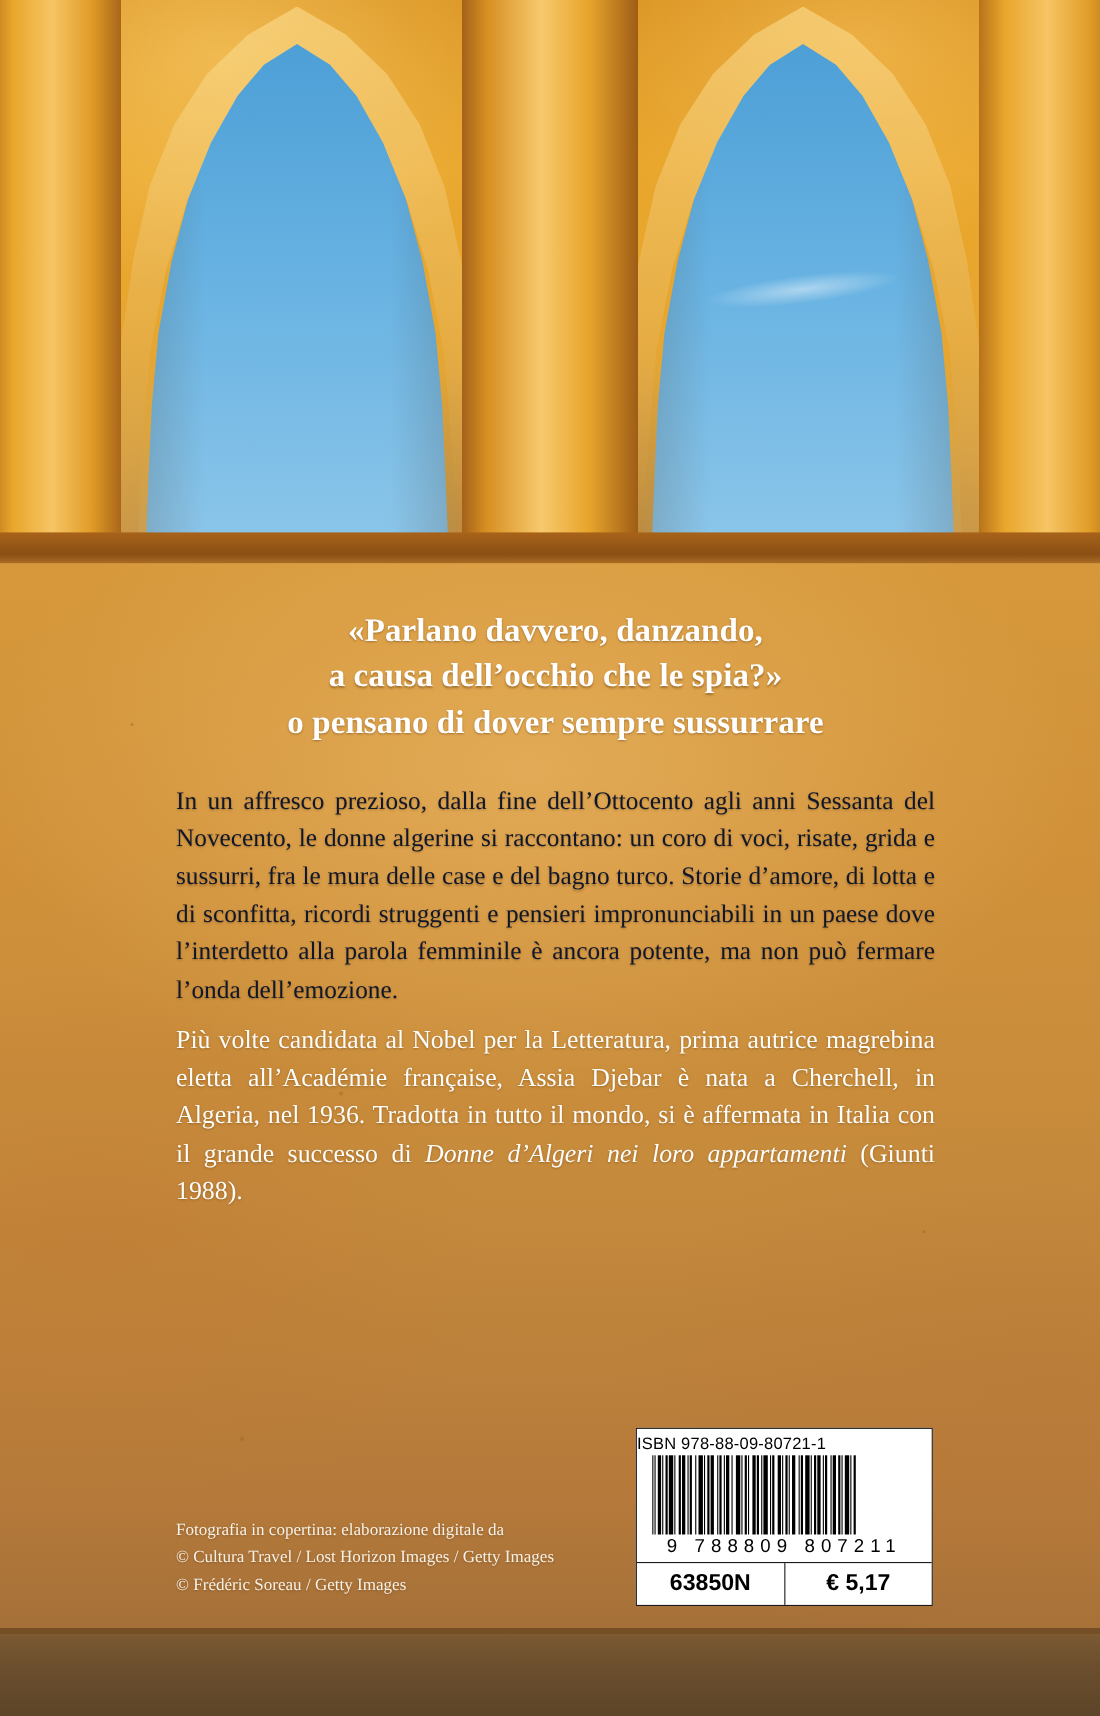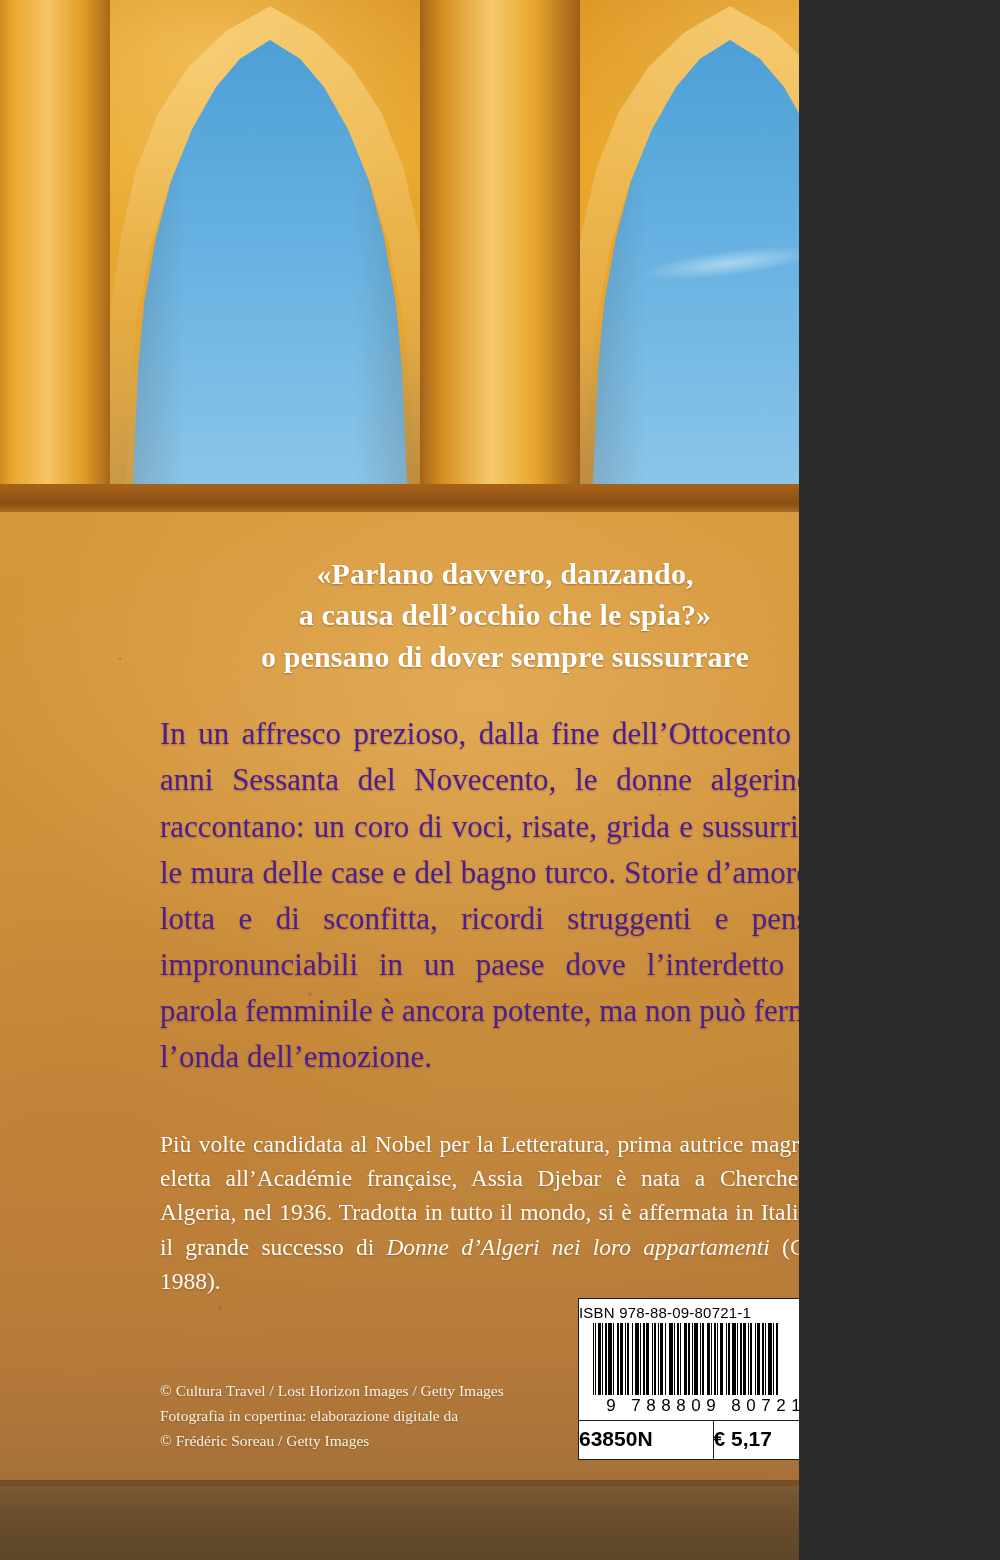--- a/index.html
+++ b/index.html
@@ -2,21 +2,21 @@
 <html><head>
 <meta charset="utf-8">
 <style>
   html, body {
     margin: 0;
     padding: 0;
     background: #2b2b2b;
   }
   .page {
     position: relative;
-    width: 799px;
+    width: 1000px;
     height: 1560px;
     overflow: hidden;
     font-family: "Liberation Serif", serif;
     background: #c98b2c;
   }
 
   
   .photo {
     position: absolute;
     left: 0; top: 0;
@@ -155,26 +155,26 @@
     line-height: 1.38;
     font-weight: 700;
     text-align: center;
     text-shadow: 0 1px 2px rgba(90,50,10,0.45);
     margin: 0 0 34px 0;
     letter-spacing: 0.1px;
   }
   .pullquote .ln { display: block; }
 
   .blurb {
-    font-size: 31px;
+    font-size: 23px;
     line-height: 1.49;
     text-align: justify;
     text-shadow: 0 1px 2px rgba(90,50,10,0.40);
-    margin: 0 0 46px 0;
-    color: #4c1d95;
+    margin: 0 0 12px 0;
+    color: #0f172a;
   }
   .bio {
     font-size: 23.5px;
     line-height: 1.46;
     text-align: justify;
     text-shadow: 0 1px 2px rgba(90,50,10,0.40);
     margin: 0;
     color: #fdfdfb;
   }
   .bio i { font-style: italic; }
@@ -226,20 +226,21 @@
     text-align: center;
     color: #000;
     padding: 1px 0 4px 0;
   }
   .price-row {
     display: flex;
     border-top: 1px solid #1a1a1a;
   }
   .price-row > div {
     flex: 1;
+    text-align: center;
     font-family: "Liberation Sans", sans-serif;
     font-size: 21px;
     font-weight: 700;
     color: #000;
     padding: 6px 0 8px 0;
   }
   .price-row .left { border-right: 1px solid #1a1a1a; }
 
   
   .ean-wrap { position: relative; }
@@ -283,22 +284,22 @@
       <span class="ln">a causa dell’occhio che le spia?»</span>
       <span class="ln">o pensano di dover sempre sussurrare</span>
     </div>
 
     <p class="blurb">In un affresco prezioso, dalla fine dell’Ottocento agli anni Sessanta del Novecento, le donne algerine si raccontano: un coro di voci, risate, grida e sussurri, fra le mura delle case e del bagno turco. Storie d’amore, di lotta e di sconfitta, ricordi struggenti e pensieri impronunciabili in un paese dove l’interdetto alla parola femminile è ancora potente, ma non può fermare l’onda dell’emozione.</p>
 
     <p class="bio"><span>Più volte candidata al Nobel per la Letteratura, prima autrice magrebina eletta all’Académie française, Assia Djebar è nata a Cherchell, in Algeria, nel 1936. Tradotta in tutto il mondo, si è affermata in Italia con il grande successo di </span><i>Donne d’Algeri nei loro appartamenti</i><span> (Giunti 1988).</span></p>
   </div>
 
   <div class="credits">
+    <div>Fotografia in copertina: elaborazione digitale da</div>
     <div>© Cultura Travel / Lost Horizon Images / Getty Images</div>
-    <div>Fotografia in copertina: elaborazione digitale da</div>
     <div>© Frédéric Soreau / Getty Images</div>
   </div>
 
   <div class="isbnbox">
     <div class="isbn-text">ISBN 978-88-09-80721-1</div>
 
     <div class="bars ean-wrap">
       <span class="w0"></span>
         <span class="sp w0"></span>
       <span class="w0"></span>

